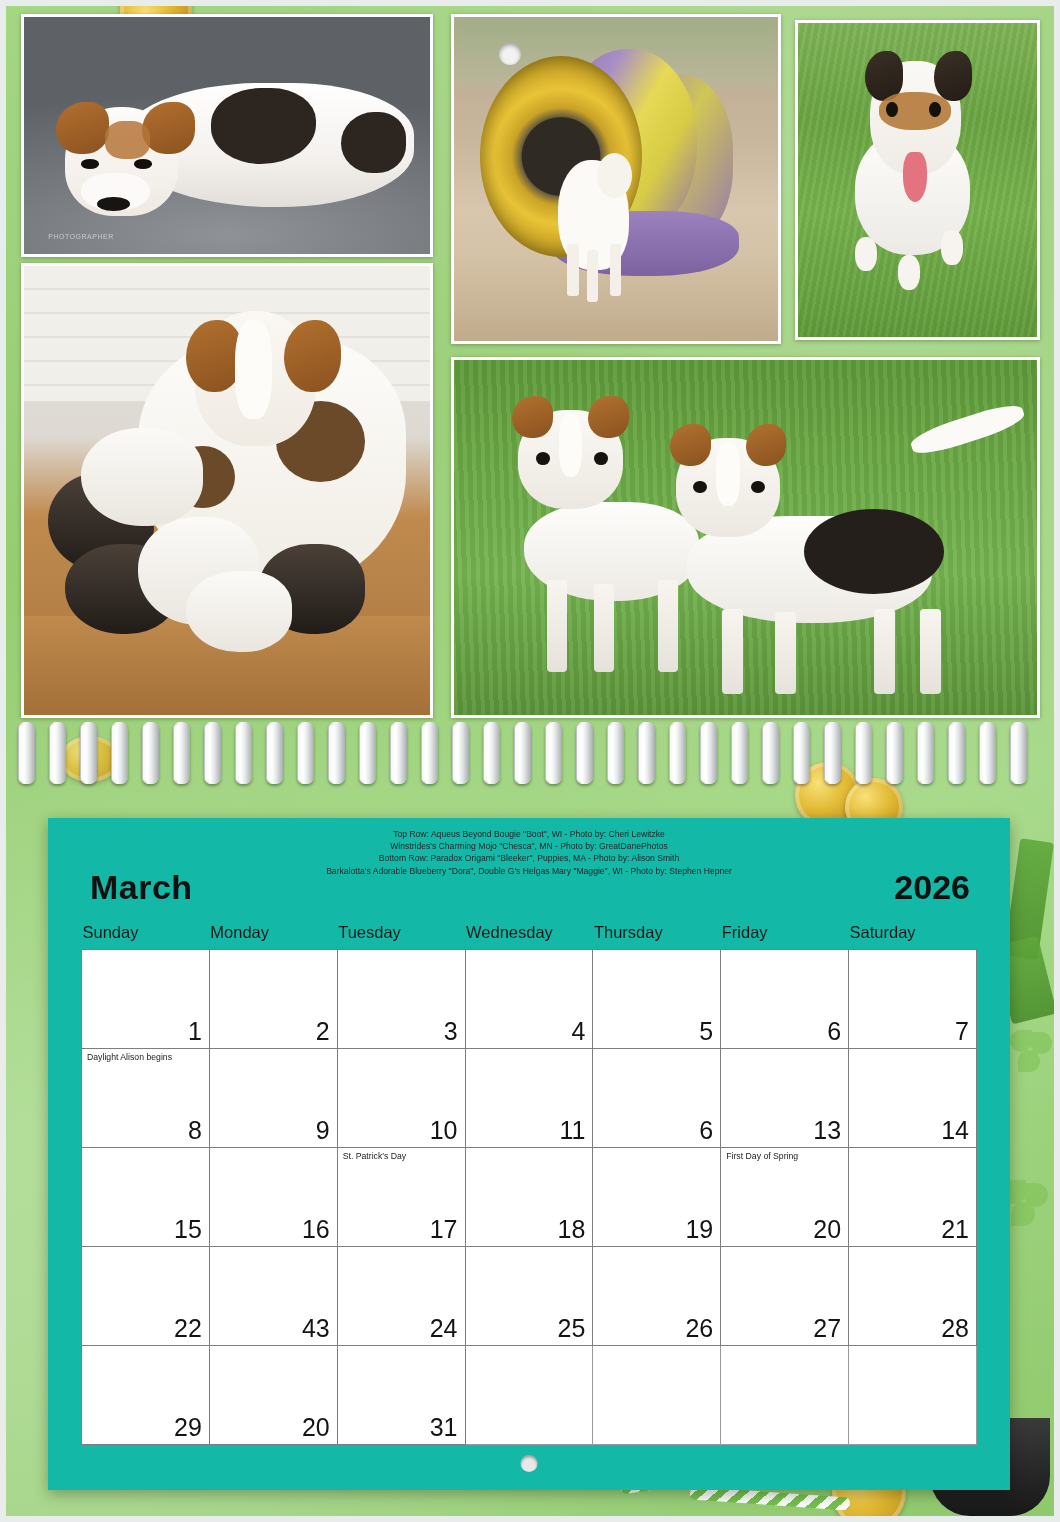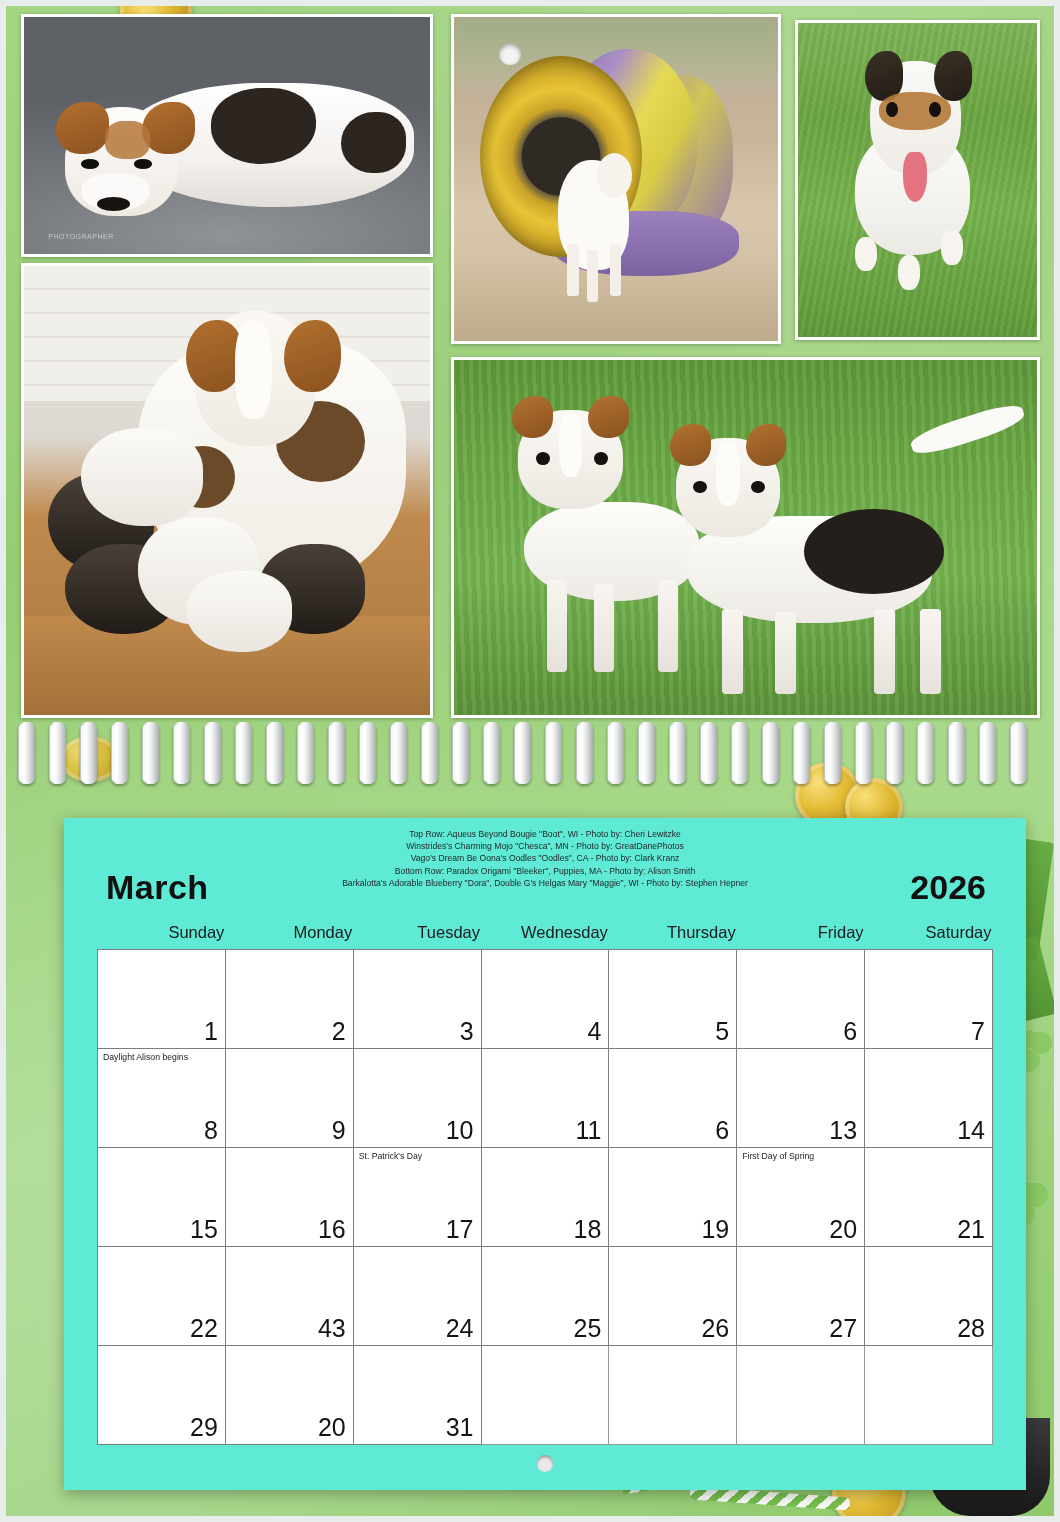--- a/index.html
+++ b/index.html
@@ -368,25 +368,25 @@
     position: absolute;
     left: 1px; top: 3px;
     width: 5px; height: 56px;
     background: rgba(255,255,255,0.85);
     border-radius: 4px;
   }
 
   
   .sheet {
     position: absolute;
-    left: 64px;
+    left: 48px;
     top: 818px;
     width: 962px;
     height: 672px;
-    background: #5eead4;
+    background: #14b8a6;
     box-shadow: 0 4px 14px rgba(0,0,0,0.3);
   }
   .credits {
     position: absolute;
     top: 10px;
     left: 0; right: 0;
     text-align: center;
     font-size: 8.6px;
     line-height: 1.42;
     color: #23282b;
@@ -418,21 +418,21 @@
   table.cal {
     border-collapse: collapse;
     width: 896px;
     table-layout: fixed;
   }
   table.cal th {
     font-size: 16.5px;
     font-weight: normal;
     color: #1b1b1b;
     padding-bottom: 7px;
-    text-align: right;
+    text-align: left;
   }
   table.cal td {
     border: 1px solid #7d7d7d;
     height: 96px;
     vertical-align: top;
     position: relative;
     background: #fff;
   }
   table.cal td.empty { border-color: #9a9a9a; }
   .daynum {
@@ -632,21 +632,20 @@
     <div class="coil" style="left:934px;"></div>
     <div class="coil" style="left:965px;"></div>
     <div class="coil" style="left:996px;"></div>
   </div>
 
   <div class="sheet">
 
     <div class="credits">
       <div>Top Row: Aqueus Beyond Bougie "Boot", WI - Photo by: Cheri Lewitzke</div>
       <div>Winstrides's Charming Mojo "Chesca", MN - Photo by: GreatDanePhotos</div>
-      <div>Vago's Dream Be Oona's Oodles "Oodles", CA - Photo by: Clark Kranz</div>
       <div>Bottom Row: Paradox Origami "Bleeker", Puppies, MA - Photo by: Alison Smith</div>
       <div>Barkalotta's Adorable Blueberry "Dora", Double G's Helgas Mary "Maggie", WI - Photo by: Stephen Hepner</div>
     </div>
 
     <div class="month-name">March</div>
     <div class="year">2026</div>
 
     <div class="grid">
       <table class="cal">
         <thead>

